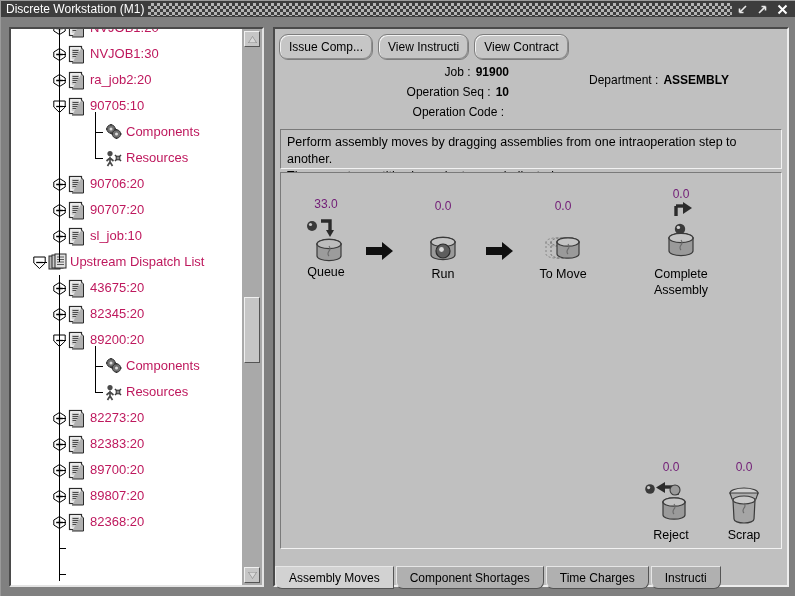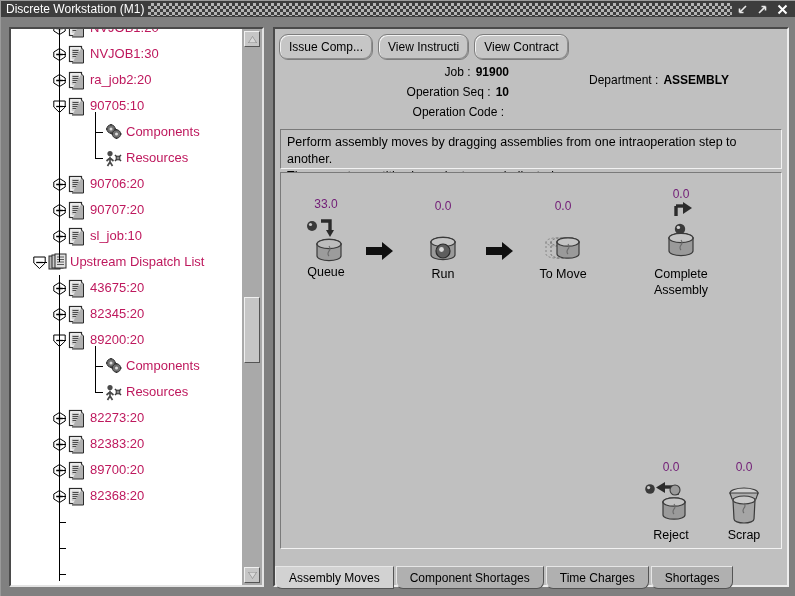--- a/index.html
+++ b/index.html
@@ -458,20 +458,36 @@
                   <path d="M3.2 6.5 L9.8 6.5 M6.5 3.2 L6.5 9.8" stroke="#000" stroke-width="1.3"></path>
                 </svg>
               </span>
               <span class="nicon"><svg width="17" height="19" viewBox="0 0 17 19">
                   <rect x="1.5" y="1.5" width="12" height="15" fill="#fff" stroke="#2b2b2b" stroke-width="1.2"></rect>
                   <rect x="3.5" y="3.5" width="8" height="11" fill="#cfcfcf"></rect>
                   <path d="M4.5 5.5 H10.5 M4.5 7.5 H10.5 M4.5 9.5 H10.5 M4.5 11.5 H10.5" stroke="#4a4a4a" stroke-width="1"></path>
                   <path d="M13.5 3 L15.5 5 L15.5 18 L4 18" fill="#b0b0b0" stroke="#2b2b2b" stroke-width="1"></path>
                 </svg></span>
               <span class="nlabel">89700:20</span>
+            </div>
+            <div class="tnode">
+              <span class="indent" style="width: 42px;"></span>
+              <span class="toggle">
+                <svg width="13" height="13" viewBox="0 0 13 13">
+                  <path d="M6.5 0.5 L12.2 4 L12.2 9 L6.5 12.5 L0.8 9 L0.8 4 Z" fill="#fff" stroke="#000" stroke-width="1"></path>
+                  <path d="M3.2 6.5 L9.8 6.5 M6.5 3.2 L6.5 9.8" stroke="#000" stroke-width="1.3"></path>
+                </svg>
+              </span>
+              <span class="nicon"><svg width="17" height="19" viewBox="0 0 17 19">
+                  <rect x="1.5" y="1.5" width="12" height="15" fill="#fff" stroke="#2b2b2b" stroke-width="1.2"></rect>
+                  <rect x="3.5" y="3.5" width="8" height="11" fill="#cfcfcf"></rect>
+                  <path d="M4.5 5.5 H10.5 M4.5 7.5 H10.5 M4.5 9.5 H10.5 M4.5 11.5 H10.5" stroke="#4a4a4a" stroke-width="1"></path>
+                  <path d="M13.5 3 L15.5 5 L15.5 18 L4 18" fill="#b0b0b0" stroke="#2b2b2b" stroke-width="1"></path>
+                </svg></span>
+              <span class="nlabel">89807:20</span>
             </div>
             <div class="tnode">
               <span class="indent" style="width: 42px;"></span>
               <span class="toggle">
                 <svg width="13" height="13" viewBox="0 0 13 13">
                   <path d="M6.5 0.5 L12.2 4 L12.2 9 L6.5 12.5 L0.8 9 L0.8 4 Z" fill="#fff" stroke="#000" stroke-width="1"></path>
                   <path d="M3.2 6.5 L9.8 6.5 M6.5 3.2 L6.5 9.8" stroke="#000" stroke-width="1.3"></path>
                 </svg>
               </span>
               <span class="nicon"><svg width="17" height="19" viewBox="0 0 17 19">
@@ -695,18 +711,18 @@
         <div class="tab active">
           <span>Assembly Moves</span>
         </div>
         <div class="tab">
           <span>Component Shortages</span>
         </div>
         <div class="tab">
           <span>Time Charges</span>
         </div>
         <div class="tab">
-          <span>Shortages</span>
+          <span>Instructi</span>
         </div>
       </div>
 
   </div>
 </div>
 
 </body></html>

